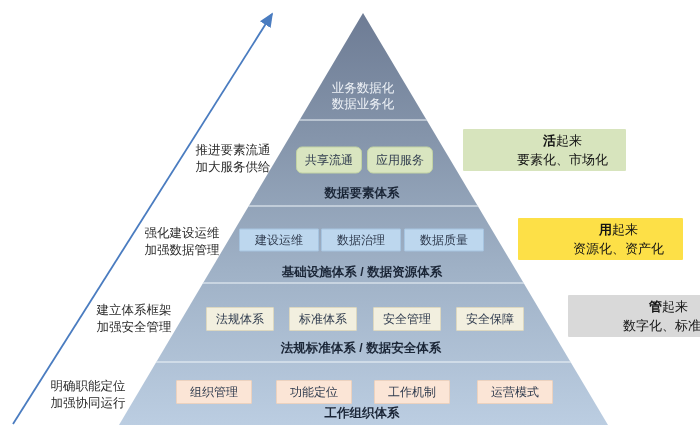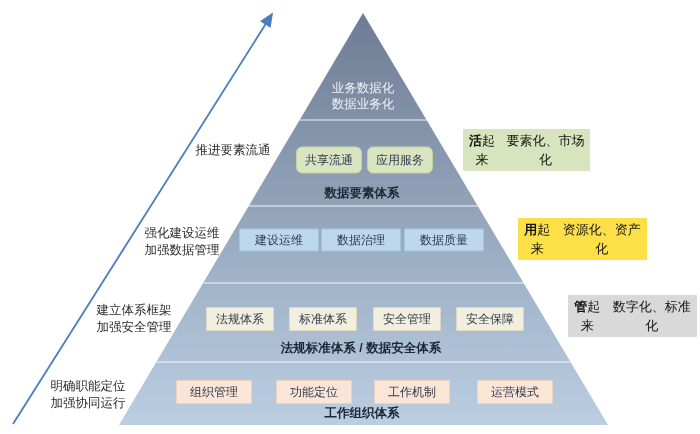--- a/index.html
+++ b/index.html
@@ -39,22 +39,22 @@
   .lv3{height:21px;padding:0 15px;}
   .lv4{height:22px;padding:0 9px;}
   .lv5{height:22px;padding:0 13px;}
   
   .left-label{
     position:absolute;transform:translateX(-50%);
     text-align:center;font-size:12.5px;line-height:17px;color:#2b2b2b;white-space:nowrap;
   }
   
   .callout{
-    position:absolute;display:flex;flex-direction:row;align-items:center;justify-content:center;
-    text-align:center;color:#141414;font-size:13px;line-height:19px;border-radius:1px;
+    position:absolute;display:flex;flex-direction:column;align-items:center;justify-content:center;
+    text-align:center;color:#141414;font-size:13px;line-height:19px;border-radius:1px;padding-left:36px;
   }
   .callout .t1 b{font-weight:bold;}
   .callout.c-green{background:#d7e4bd;}
   .callout.c-blue {background:#fde047;}
   .callout.c-gray {background:#d9d9d9;}
 </style>
 </head>
 <body>
 
 <div class="canvas">
@@ -80,35 +80,37 @@
     <div>数据业务化</div>
   </div>
 
   <div class="pbox green lv2" style="left:329px;top:160px">共享流通</div>
   <div class="pbox green lv2" style="left:400px;top:160px">应用服务</div>
   <div class="band-label" style="left:362px;top:193px">数据要素体系</div>
 
   <div class="pbox blue lv3" style="left:279px;top:240px">建设运维</div>
   <div class="pbox blue lv3" style="left:361px;top:240px">数据治理</div>
   <div class="pbox blue lv3" style="left:444px;top:240px">数据质量</div>
+  <div class="band-label" style="left:362px;top:272px">基础设施体系 / 数据资源体系</div>
 
   <div class="pbox cream lv4" style="left:240px;top:319px">法规体系</div>
   <div class="pbox cream lv4" style="left:323px;top:319px">标准体系</div>
   <div class="pbox cream lv4" style="left:407px;top:319px">安全管理</div>
   <div class="pbox cream lv4" style="left:490px;top:319px">安全保障</div>
   <div class="band-label" style="left:361px;top:348px">法规标准体系 / 数据安全体系</div>
 
   <div class="pbox peach lv5" style="left:214px;top:392px">组织管理</div>
   <div class="pbox peach lv5" style="left:314px;top:392px">功能定位</div>
   <div class="pbox peach lv5" style="left:412px;top:392px">工作机制</div>
   <div class="pbox peach lv5" style="left:515px;top:392px">运营模式</div>
   <div class="band-label" style="left:362px;top:413px">工作组织体系</div>
 
   <div class="left-label" style="left:233px;top:142px">
     <div>推进要素流通</div>
+    <div>加大服务供给</div>
   </div>
   <div class="left-label" style="left:182px;top:225px">
     <div>强化建设运维</div>
     <div>加强数据管理</div>
   </div>
   <div class="left-label" style="left:134px;top:302px">
     <div>建立体系框架</div>
     <div>加强安全管理</div>
   </div>
   <div class="left-label" style="left:88px;top:378px">

